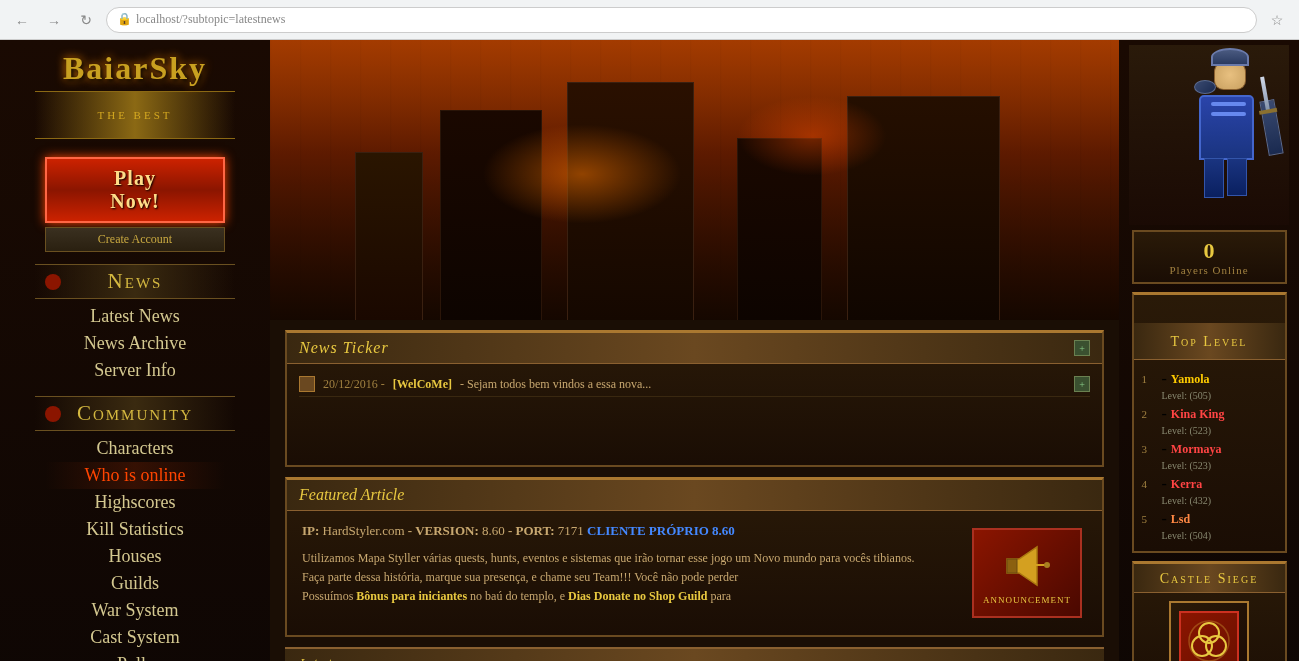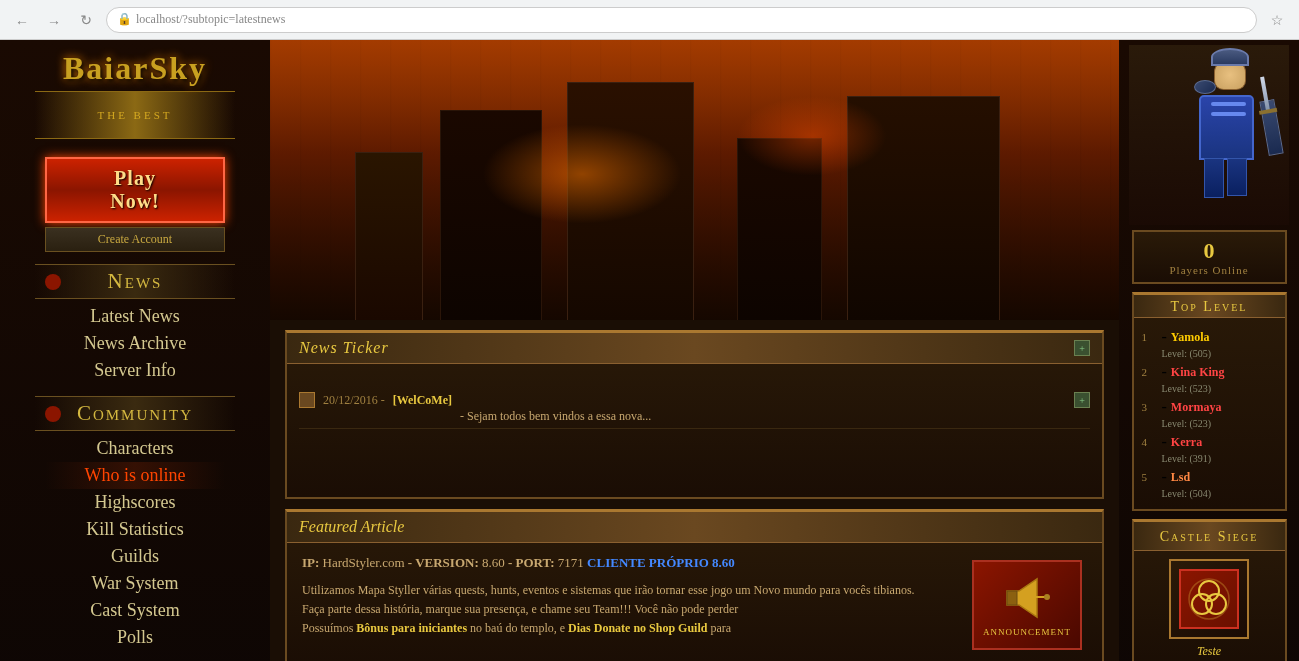--- a/index.html
+++ b/index.html
@@ -232,21 +232,20 @@
       white-space: nowrap;
     }
     .news-ticker-tag {
       color: #e8c840;
       font-size: 12px;
       font-weight: bold;
     }
     .news-ticker-text {
       color: #c8a870;
       font-size: 12px;
-      margin-top: 33px;
     }
     .news-item-icon {
       width: 16px; height: 16px;
       background: #6a4820;
       border: 1px solid #aa7830;
       flex-shrink: 0;
     }
     .news-ticker-empty {
       height: 60px;
     }
@@ -379,22 +378,23 @@
       background: linear-gradient(180deg, #2a1a08 0%, #1a0d04 100%);
       border: 2px solid #6a4a20;
       border-top: 3px solid #aa7830;
       width: 155px;
       margin-top: 8px;
       padding: 0;
     }
     .top-level-header {
       background: linear-gradient(90deg, #3a2810 0%, #6a4820 50%, #3a2810 100%);
       border-bottom: 1px solid #8a6030;
-      padding: 2px;
-      text-align: center;
+      padding: 9px;
+      text-align: center;
+      margin-top: 28px;
     }
     .top-level-title {
       color: #e8c840;
       font-size: 14px;
       font-family: 'Times New Roman', serif;
       font-variant: small-caps;
       letter-spacing: 2px;
     }
     .top-level-list {
       padding: 8px;
@@ -530,20 +530,21 @@
     <a class="sidebar-link">Server Info</a>
 
     <div class="sidebar-section-header">
       <span class="sidebar-section-text">Community</span>
     </div>
 
     <a class="sidebar-link">Characters</a>
     <a class="sidebar-link active">Who is online</a>
     <a class="sidebar-link">Highscores</a>
     <a class="sidebar-link">Kill Statistics</a>
+    <a class="sidebar-link">Houses</a>
     <a class="sidebar-link">Guilds</a>
     <a class="sidebar-link">War System</a>
     <a class="sidebar-link">Cast System</a>
     <a class="sidebar-link">Polls</a>
 
     <div class="sidebar-section-header">
       <span class="sidebar-section-text">Events</span>
     </div>
     <a class="sidebar-link">Castle Siege</a>
 
@@ -693,21 +694,21 @@
           <span>-</span>
           <span class="top-level-name rank3">Mormaya</span>
         </div>
         <span class="top-level-sub">Level: (523)</span>
 
         <div class="top-level-item">
           <span class="top-level-rank">4</span>
           <span>-</span>
           <span class="top-level-name rank4">Kerra</span>
         </div>
-        <span class="top-level-sub">Level: (391)</span>
+        <span class="top-level-sub">Level: (432)</span>
 
         <div class="top-level-item">
           <span class="top-level-rank">5</span>
           <span>-</span>
           <span class="top-level-name rank5">Lsd</span>
         </div>
         <span class="top-level-sub">Level: (504)</span>
 
       </div>
     </div>

